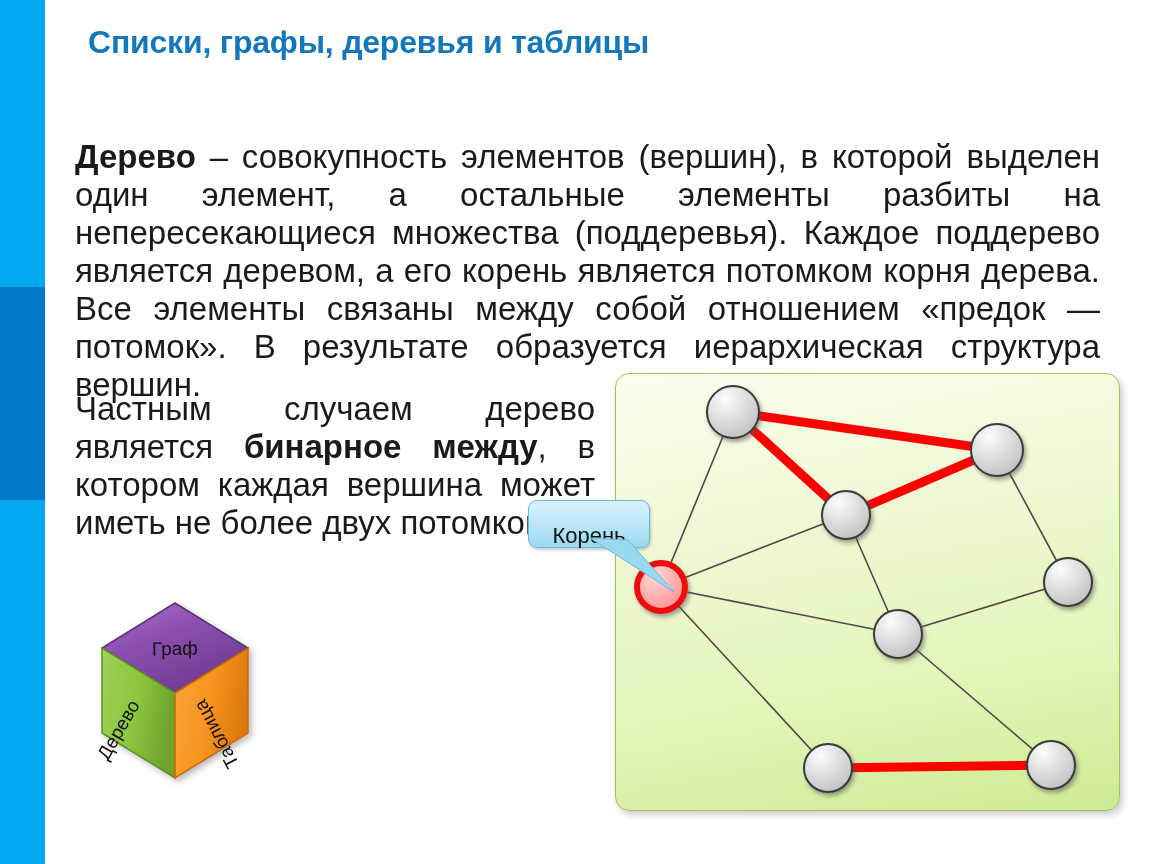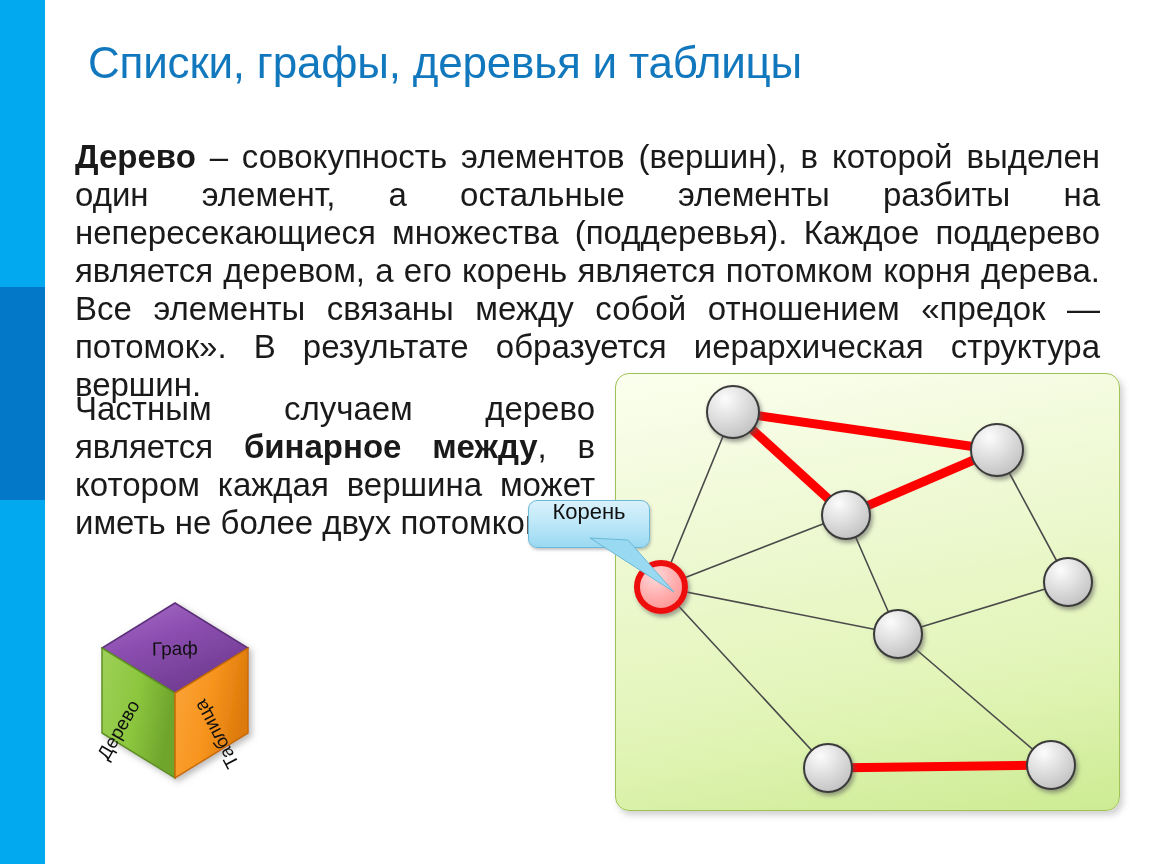--- a/index.html
+++ b/index.html
@@ -29,24 +29,24 @@
     width: 45px;
   }
   .bar-seg.light-top  { top: 0;    height: 287px; background: #02a9ef; }
   .bar-seg.dark-mid   { top: 287px; height: 213px; background: #0478c8; }
   .bar-seg.light-bot  { top: 500px; height: 364px; background: #02a9ef; }
 
   
   #page-title {
     position: absolute;
     left: 88px;
-    top: 38px;
+    top: 24px;
     width: 1000px;
-    font-size: 44px;
-    font-weight: normal;
+    font-size: 32px;
+    font-weight: bold;
     color: #1278be;
     letter-spacing: -0.2px;
     white-space: nowrap;
   }
 
   
   .para {
     position: absolute;
     color: #1a1a1a;
     font-size: 33px;
@@ -114,21 +114,21 @@
     left: 0;
     top: 0;
     width: 122px;
     height: 48px;
     border-radius: 9px;
     border: 1px solid #6bb9d8;
     background: linear-gradient(180deg, #d9f1fb 0%, #bfe8f8 45%, #9ad9f2 100%);
     box-shadow: 1px 2px 3px rgba(110,110,110,0.4);
     box-sizing: border-box;
     display: flex;
-    align-items: flex-start;
+    align-items: flex-end;
     justify-content: center;
   }
   #root-callout .bubble span {
     font-size: 22px;
     color: #111111;
     line-height: 1;
   }
   #root-callout .tail {
     position: absolute;
     left: 60px;

